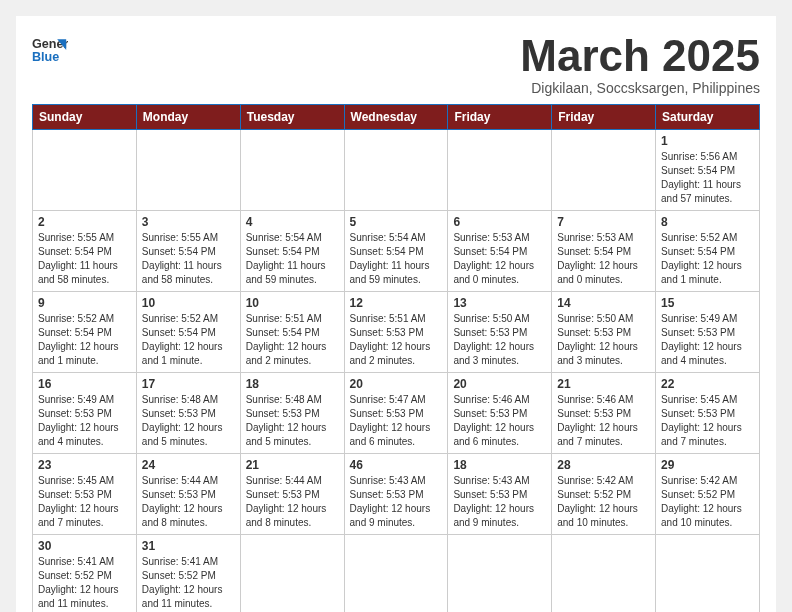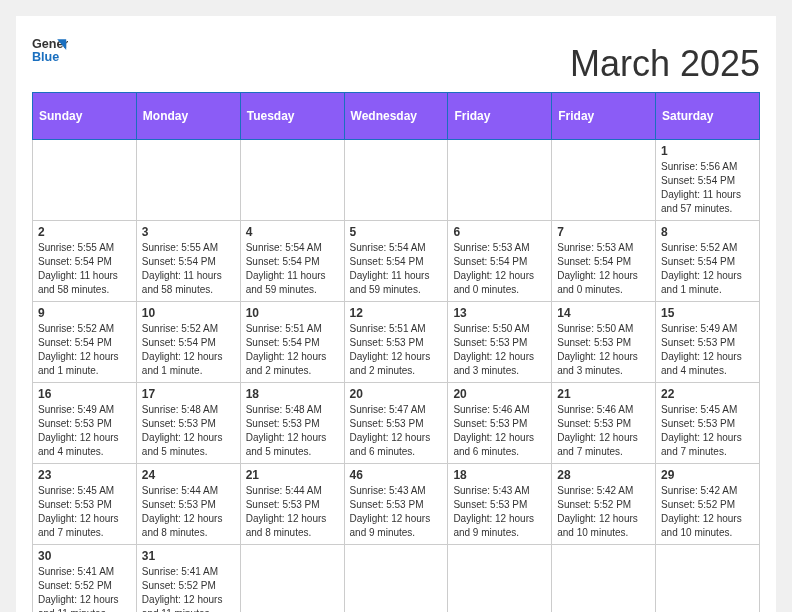--- a/index.html
+++ b/index.html
@@ -28,40 +28,39 @@
       gap: 4px;
     }
     .logo-icon {
       width: 36px;
       height: 36px;
     }
     .title-block {
       text-align: right;
     }
     .calendar-title {
-      font-size: 36px;
-      font-weight: normal;
+      font-size: 44px;
+      font-weight: bold;
       color: #333;
       line-height: 1.1;
-      margin-top: 12px;
     }
     .calendar-subtitle {
       font-size: 14px;
       color: #555;
     }
     .calendar-table {
       width: 100%;
       border-collapse: collapse;
       font-size: 10px;
     }
     .calendar-table th {
-      background: #8b5cf6;
+      background: #7f1d1d;
       color: #fff;
       text-align: left;
-      padding: 16px 6px;
+      padding: 5px 6px;
       font-size: 12px;
       font-weight: bold;
       border: 1px solid #1a6fbf;
     }
     .calendar-table td {
       border: 1px solid #ccc;
       vertical-align: top;
       padding: 4px 5px;
       width: calc(100% / 7);
       height: 72px;
@@ -90,20 +89,21 @@
   <div class="header-top">
     <div class="logo">
       <svg class="logo-icon" viewBox="0 0 40 40">
         <text x="0" y="18" font-size="14" font-weight="bold" fill="#333">General</text>
         <text x="0" y="32" font-size="14" font-weight="bold" fill="#1a6fbf">Blue</text>
         <polygon points="28,8 38,8 38,20" fill="#1a6fbf"></polygon>
       </svg>
     </div>
     <div class="title-block">
       <div class="calendar-title">March 2025</div>
+      <div class="calendar-subtitle">Digkilaan, Soccsksargen, Philippines</div>
     </div>
   </div>
 
   <table class="calendar-table">
     <thead>
       <tr>
         <th>Sunday</th>
         <th>Monday</th>
         <th>Tuesday</th>
         <th>Wednesday</th>

